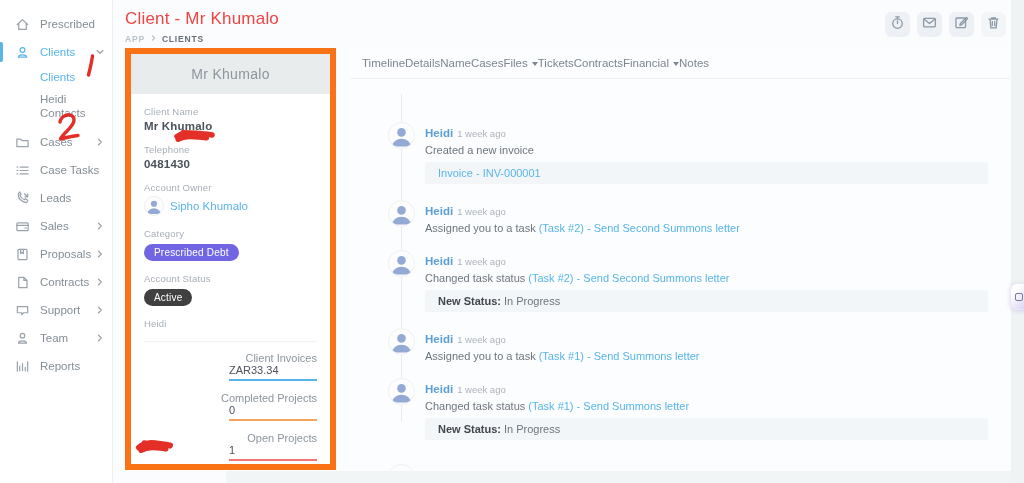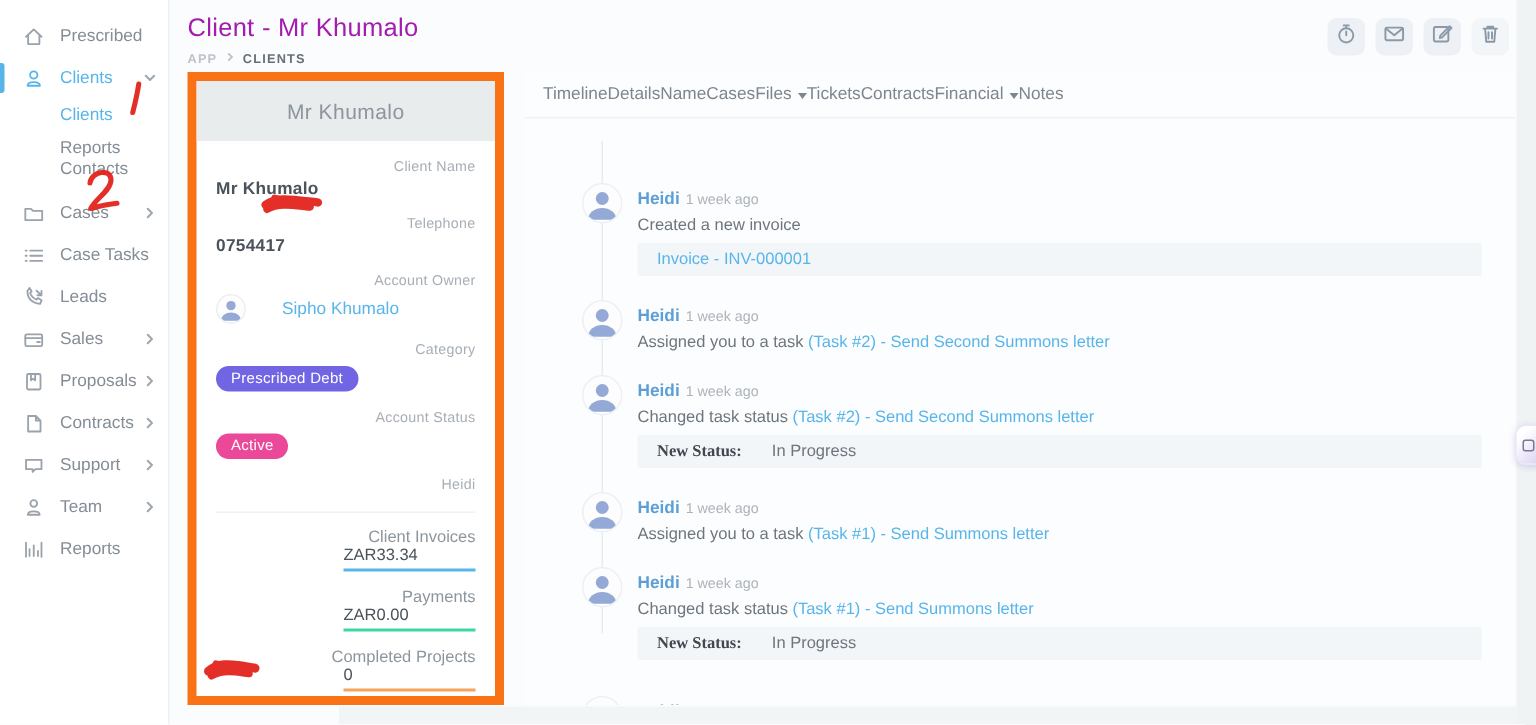--- a/index.html
+++ b/index.html
@@ -20,43 +20,43 @@
   .sub-item.active { color:#58b5ea; }
   .icn svg { stroke:#9aa2ab; fill:none; stroke-width:1.3; stroke-linecap:round; stroke-linejoin:round; }
   .chev svg { stroke:#a0a8b0; fill:none; stroke-width:1.4; stroke-linecap:round; stroke-linejoin:round; }
 
   
   .main { position:absolute; left:113px; top:0; right:0; bottom:0; background:#fbfcfd; }
   .scroll-strip { position:absolute; right:0; top:0; width:13px; height:483px; background:#eff3f4; z-index:2; }
   .bottom-strip { position:absolute; left:113px; right:13px; bottom:0; height:12px; background:#f2f5f6; z-index:1; }
 
   .page-header { position:absolute; left:12px; top:9px; }
-  .page-title { color:#a21caf; font-size:17px; font-weight:500; letter-spacing:.2px; }
+  .page-title { color:#ef4444; font-size:17px; font-weight:500; letter-spacing:.2px; }
   .breadcrumb { display:flex; align-items:center; gap:5px; margin-top:5px; font-size:8.5px; letter-spacing:.8px; color:#bcc2c9; font-weight:bold; }
   .breadcrumb .current { color:#676f77; }
   .crumb-sep svg { stroke:#bcc2c9; fill:none; stroke-width:1.4; }
 
   .toolbar { position:absolute; right:18px; top:12px; display:flex; gap:7px; z-index:2; }
   .tool-btn { width:25px; height:25px; border-radius:6px; background:#edf1f6; display:flex; align-items:center; justify-content:center; cursor:pointer; }
   .tool-btn.plain { background:#f3f6f9; }
   .tool-btn svg { stroke:#8b99a6; fill:none; stroke-width:1.2; stroke-linecap:round; stroke-linejoin:round; }
 
   
   .client-card { position:absolute; left:12px; top:48px; width:211px; height:422px; background:#fff; border:6px solid #f97316; overflow:hidden; }
   .card-header { background:#e9eced; color:#8d959d; text-align:center; padding:12px 4px; font-size:14px; letter-spacing:.3px; }
   .card-body { padding:12px 13px 0 13px; }
   .fgroup { margin-bottom:12px; }
-  .flabel { font-size:9.5px; color:#a7aeb5; margin-bottom:3px; letter-spacing:.2px;text-align:right; }
+  .flabel { font-size:9.5px; color:#a7aeb5; margin-bottom:3px; letter-spacing:.2px; }
   .fvalue { font-size:11.5px; color:#4b525a; font-weight:bold; letter-spacing:.2px; }
-  .owner-row { display:flex; align-items:center; gap:24px; margin-top:2px; }
+  .owner-row { display:flex; align-items:center; gap:6px; margin-top:2px; }
   .avatar-sm { width:20px; height:20px; border-radius:50%; border:1px solid #eceff2; background:#fdfdfe; overflow:hidden; flex:none; }
   .owner-name { color:#58b5ea; font-size:11.5px; cursor:pointer; }
   .badge { display:inline-block; color:#fff; font-size:10px; font-weight:normal; padding:3px 10px; border-radius:10px; letter-spacing:.2px; }
   .badge.purple { background:#7165e3; }
-  .badge.teal { background:#ec4899; }
+  .badge.teal { background:#404040; }
   .divider { border-top:1px solid #f0f2f4; margin:2px 0 10px 0; }
   .stat-row { display:flex; align-items:flex-end; justify-content:space-between; margin-bottom:11px;flex-direction:column; }
   .stat-label { font-size:11px; color:#8d959d; }
   .stat-value { width:88px; font-size:11px; color:#4b525a; padding-bottom:3px; border-bottom:2px solid #ccc; }
   .stat-value.u0 { border-color:#58b5ea; }
   .stat-value.u1 { border-color:#3fd6a7; }
   .stat-value.u2 { border-color:#f5a45d; }
   .stat-value.u3 { border-color:#f27474; }
 
   
@@ -68,21 +68,21 @@
   .entries { position:relative; padding-top:43px; }
   .entry { display:flex; margin:0 22px 16px 38px; position:relative; }
   .entry-avatar { width:27px; height:27px; border-radius:50%; background:#fdfdfe; border:1px solid #edf0f3; overflow:hidden; flex:none; position:relative; z-index:1; }
   .entry-body { margin-left:10px; flex:1; padding-top:1px; }
   .entry-user { color:#5b9fd6; font-weight:bold; font-size:11.5px; cursor:pointer; }
   .entry-time { color:#adb3ba; font-size:9.5px; margin-left:4px; }
   .entry-desc { font-size:11px; color:#6d757d; margin-top:3px; }
   .entry-desc .link { color:#58b5ea; margin-left:3px; cursor:pointer; }
   .entry-bar { margin-top:6px; background:#f3f6f8; padding:5px 13px; font-size:11px; border-radius:2px; }
   .bar-link { color:#58b5ea; cursor:pointer; }
-  .bar-status b { color:#40474e; margin-right:20px;font-family:Liberation Serif, serif; }
+  .bar-status b { color:#40474e; margin-right:3px; }
 
   
   .float-btn { position:absolute; right:-13px; top:283px; width:27px; height:27px; border-radius:7px; background:linear-gradient(135deg,#ffffff 20%,#ddd6f5 75%,#b9aee9 100%); border:1px solid #eae6f8; box-shadow:0 1px 4px rgba(120,100,200,.25); z-index:4; cursor:pointer; }
   .float-btn .glyph { position:absolute; left:4px; top:9px; width:8px; height:8px; border:1.5px solid #7d7795; border-radius:2px; }
 
   
   .anno { position:absolute; inset:0; z-index:10; pointer-events:none; }
 </style>
 </head>
 <body>
@@ -108,21 +108,21 @@
     <span class="lbl">Clients</span>
     <span class="chev">
         <svg width="8" height="8" viewBox="0 0 8 8">
           <path d="M1.2 2.5 L4 5.3 L6.8 2.5"></path>
         </svg>
       </span>
   </div>
 
   <div class="sub-items">
     <div class="sub-item active">Clients</div>
-    <div class="sub-item">Reports Contacts</div>
+    <div class="sub-item">Heidi Contacts</div>
   </div>
 
   <div class="side-item">
     <span class="icn">
         <svg width="15" height="15" viewBox="0 0 16 16">
           <path d="M2 4.5 H6 L7.5 6 H14 V12.5 H2 Z"></path>
         </svg>
       </span>
     <span class="lbl">Cases</span>
     <span class="chev">
@@ -275,21 +275,21 @@
 
   <div class="client-card">
     <div class="card-header">Mr Khumalo</div>
     <div class="card-body">
       <div class="fgroup">
         <div class="flabel">Client Name</div>
         <div class="fvalue">Mr Khumalo</div>
       </div>
       <div class="fgroup">
         <div class="flabel">Telephone</div>
-        <div class="fvalue">0754417</div>
+        <div class="fvalue">0481430</div>
       </div>
       <div class="fgroup">
         <div class="flabel">Account Owner</div>
         <div class="owner-row">
           <span class="avatar-sm"><svg width="18" height="18" viewBox="0 0 32 32">
                 <circle cx="16" cy="12" r="5.5" fill="#94a9d6"></circle>
                 <path d="M4 30 a12 10 0 0 1 24 0 Z" fill="#94a9d6"></path>
               </svg></span>
           <span class="owner-name">Sipho Khumalo</span>
         </div>
@@ -304,24 +304,20 @@
       </div>
       <div class="fgroup">
         <div class="flabel">Heidi</div>
       </div>
 
       <div class="divider"></div>
 
       <div class="stat-row">
         <span class="stat-label">Client Invoices</span>
         <span class="stat-value u0">ZAR33.34</span>
-      </div>
-      <div class="stat-row">
-        <span class="stat-label">Payments</span>
-        <span class="stat-value u1">ZAR0.00</span>
       </div>
       <div class="stat-row">
         <span class="stat-label">Completed Projects</span>
         <span class="stat-value u2">0</span>
       </div>
       <div class="stat-row">
         <span class="stat-label">Open Projects</span>
         <span class="stat-value u3">1</span>
       </div>
 

